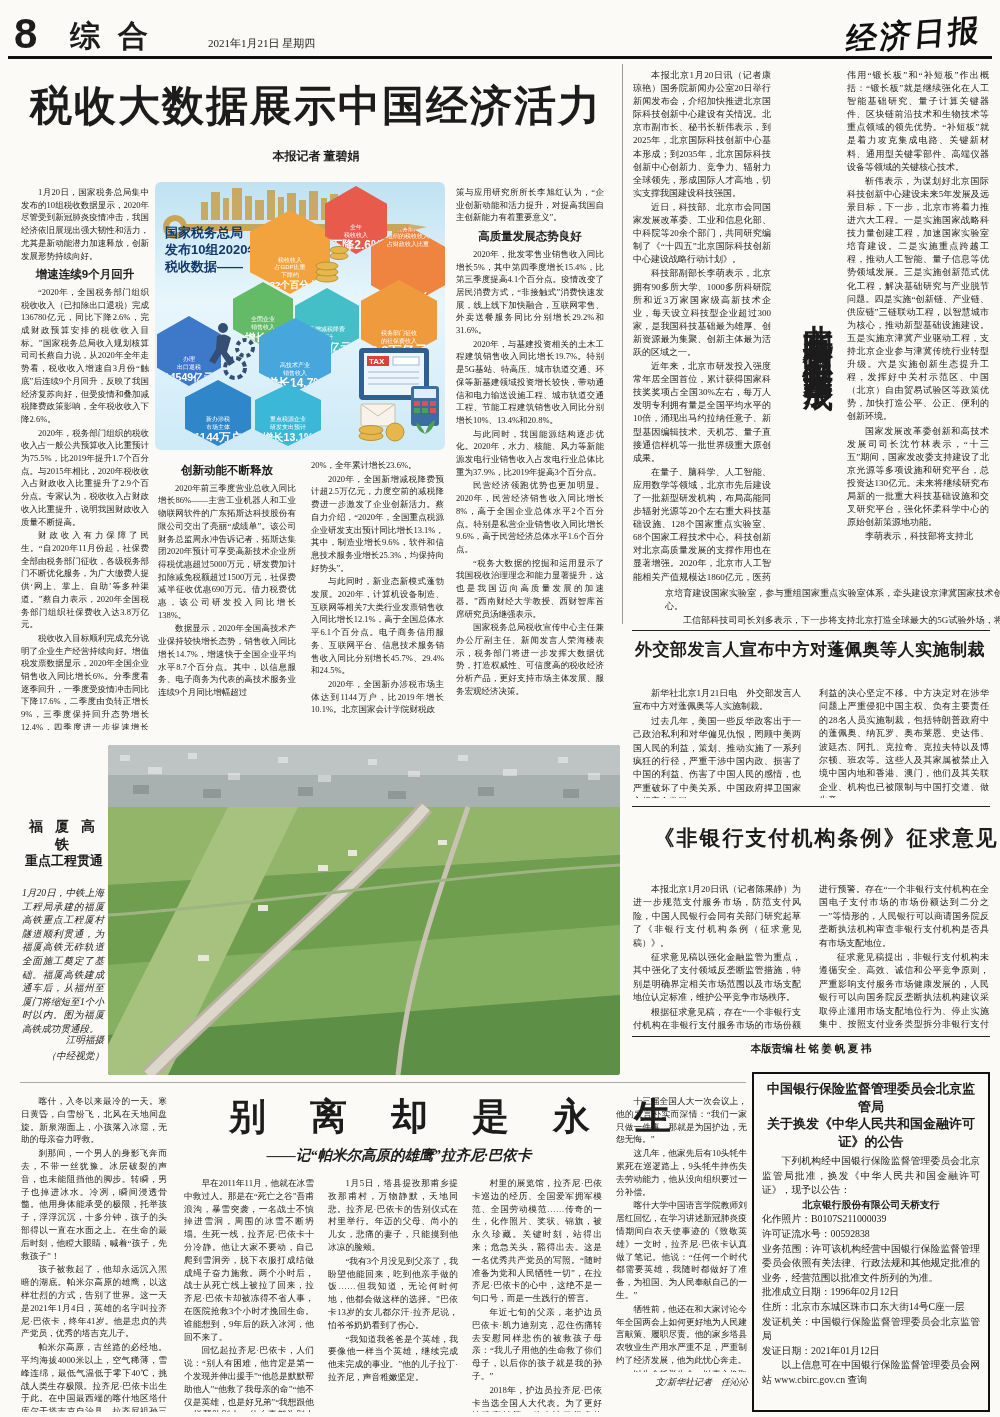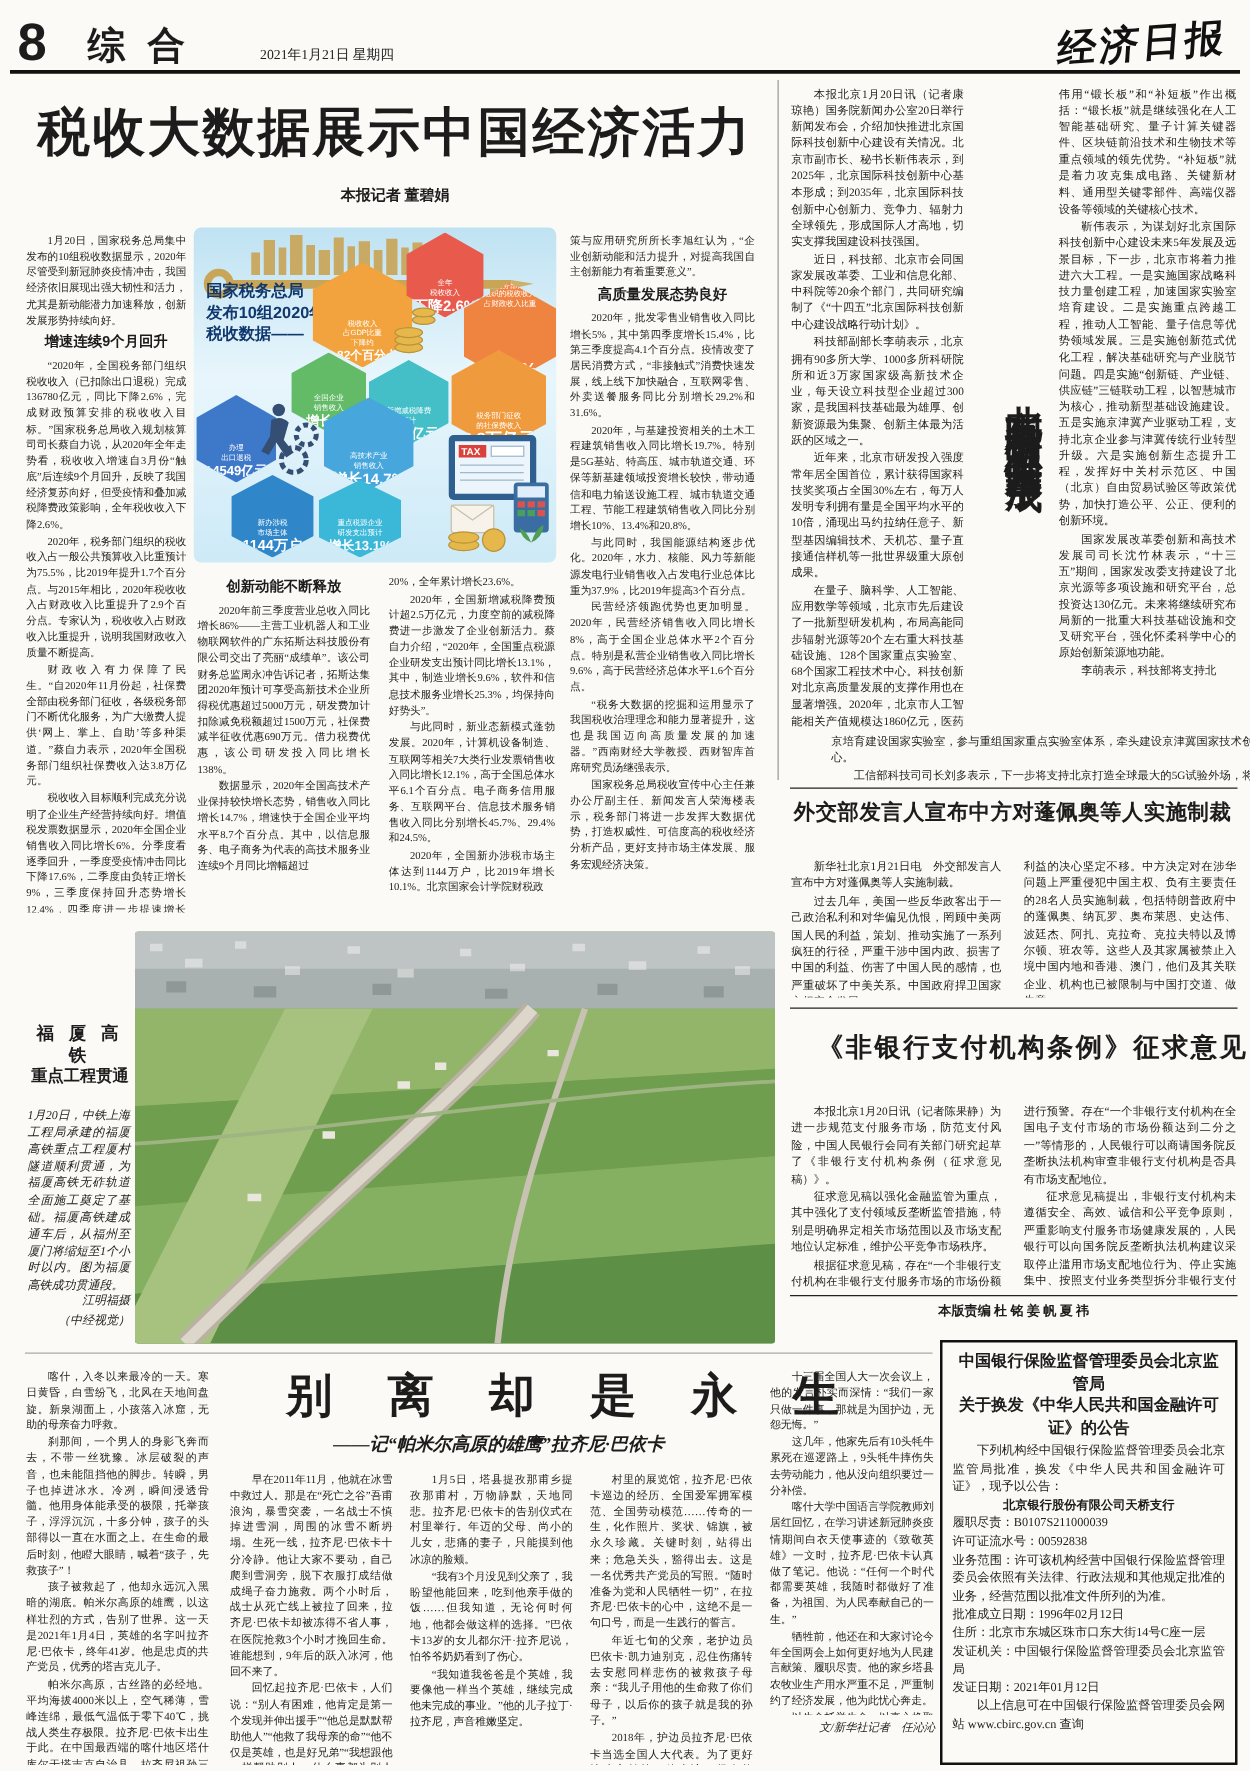--- a/index.html
+++ b/index.html
@@ -397,21 +397,21 @@
     </div>
   <div class="obit-sig" style="left:618px;top:1376px;">文/新华社记者　任沁沁</div>
   <div class="obit-sig" style="left:618px;top:1394px;margin-top:28px;">（据新华社北京1月20日电）</div>
 
   <div class="notice">
     <div class="notice-title">中国银行保险监督管理委员会北京监管局</div>
     <div class="notice-title">关于换发《中华人民共和国金融许可证》的公告</div>
     <div class="notice-body">
         <p class="para">下列机构经中国银行保险监督管理委员会北京监管局批准，换发《中华人民共和国金融许可证》，现予以公告：</p>
         <p class="center-bold">北京银行股份有限公司天桥支行</p>
-        <p class="cont">履职尽责：B0107S211000039</p>
+        <p class="cont">化作照片：B0107S211000039</p>
         <p class="cont">许可证流水号：00592838</p>
         <p class="cont">业务范围：许可该机构经营中国银行保险监督管理委员会依照有关法律、行政法规和其他规定批准的业务，经营范围以批准文件所列的为准。</p>
         <p class="cont">批准成立日期：1996年02月12日</p>
         <p class="cont">住所：北京市东城区珠市口东大街14号C座一层</p>
         <p class="cont">发证机关：中国银行保险监督管理委员会北京监管局</p>
         <p class="cont">发证日期：2021年01月12日</p>
         <p class="para">以上信息可在中国银行保险监督管理委员会网站 www.cbirc.gov.cn 查询</p>
       </div>
   </div>
 

